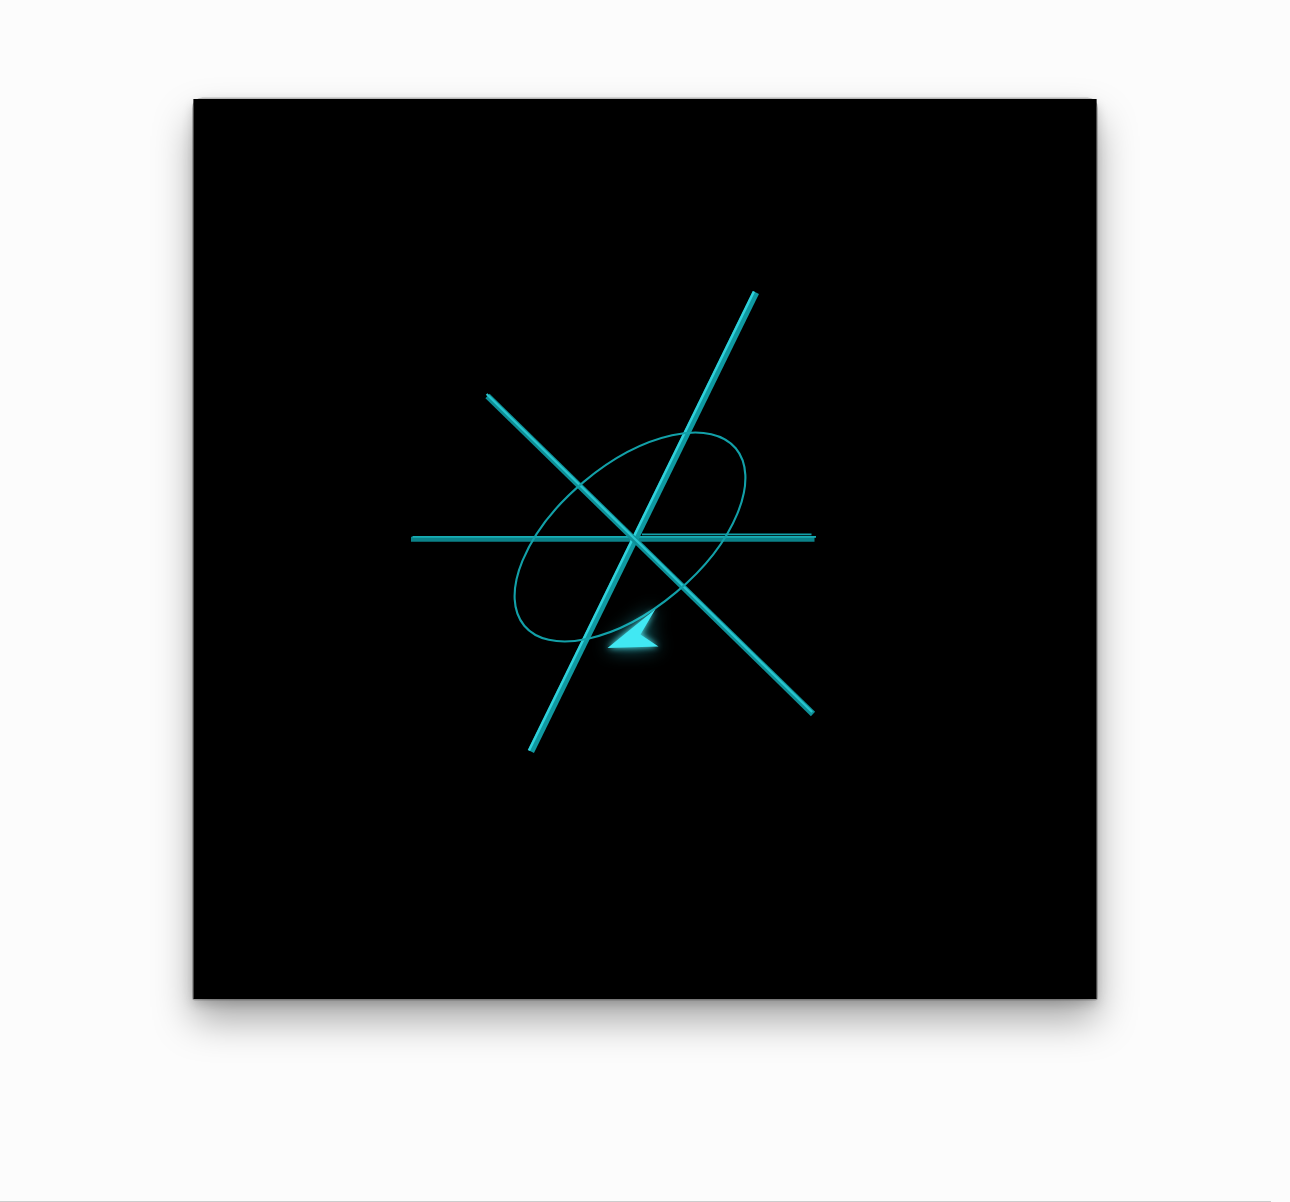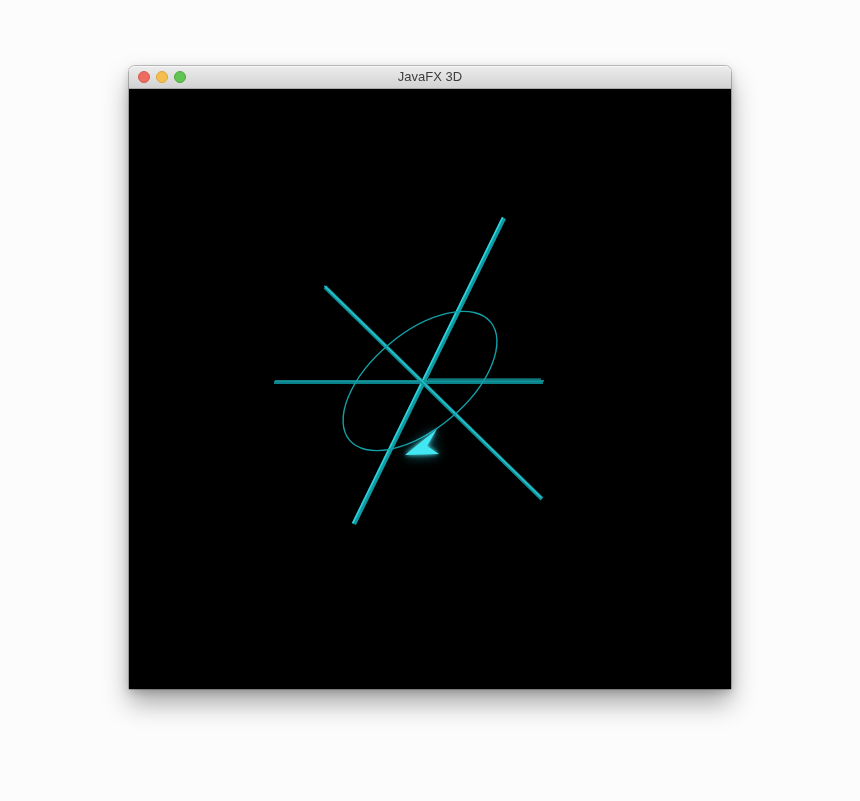--- a/index.html
+++ b/index.html
@@ -64,28 +64,20 @@
   .rotation-arrow {
     filter: drop-shadow(0 0 2px rgba(88,240,250,0.95))
             drop-shadow(0 0 6px rgba(42,214,228,0.55));
   }
 </style>
 </head>
 <body>
 
 <div class="page">
   <div class="window">
-    <div class="titlebar">
-      <div class="lights">
-        <span class="light" style="background: rgb(238, 107, 95); border-color: rgb(211, 92, 83);"></span>
-        <span class="light" style="background: rgb(245, 191, 79); border-color: rgb(219, 166, 62);"></span>
-        <span class="light" style="background: rgb(97, 196, 84); border-color: rgb(82, 168, 61);"></span>
-      </div>
-      <div class="titletext">JavaFX 3D</div>
-    </div>
     <div class="canvas">
       <svg width="602" height="600" viewBox="0 0 602 600" xmlns="http://www.w3.org/2000/svg" style="background: rgb(0, 0, 0);">
           <line x1="145" y1="293.5" x2="414" y2="293.5" stroke="#0b8289" stroke-width="3.2"></line>
           <line x1="146" y1="291.9" x2="415" y2="291.9" stroke="#17acb4" stroke-width="1.3"></line>
           <line x1="375" y1="129" x2="225" y2="435" stroke="#0f99a1" stroke-width="4.4"></line>
           <line x1="373.6" y1="128.3" x2="223.6" y2="434.3" stroke="#2fd2dc" stroke-width="1.7"></line>
           <line x1="196" y1="198" x2="413" y2="410" stroke="#0e9098" stroke-width="4"></line>
           <line x1="195.4" y1="196.7" x2="412.4" y2="408.7" stroke="#28c4ce" stroke-width="1.5"></line>
           <line x1="299" y1="290.2" x2="412" y2="290.2" stroke="#13a2aa" stroke-width="1.2"></line>
           <ellipse cx="291" cy="292" rx="92" ry="48" fill="none" stroke="#12a0a8" stroke-width="1.4" transform="rotate(-40 291 292)"></ellipse>

